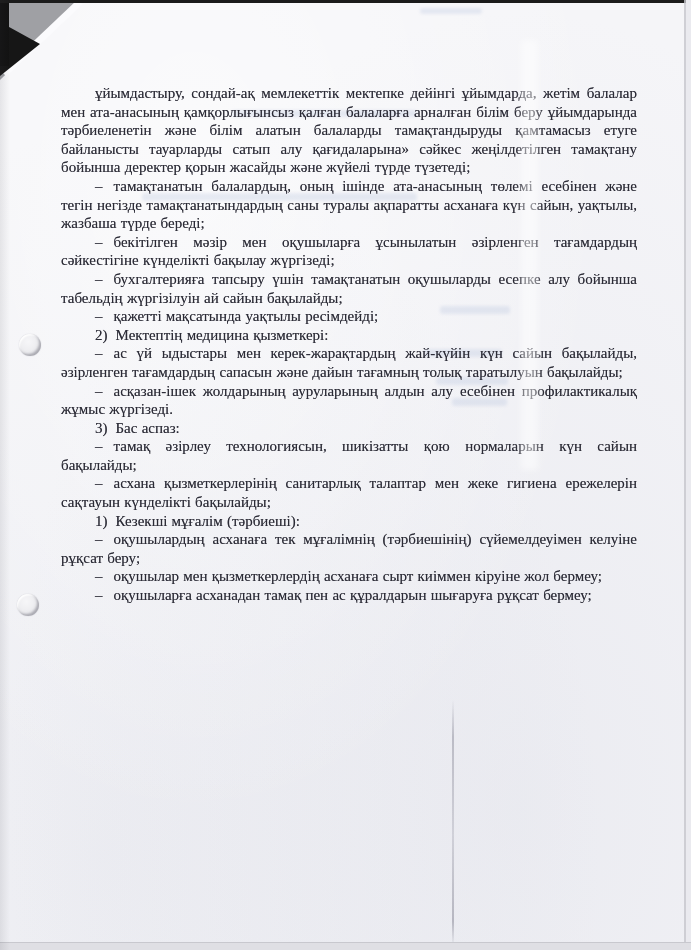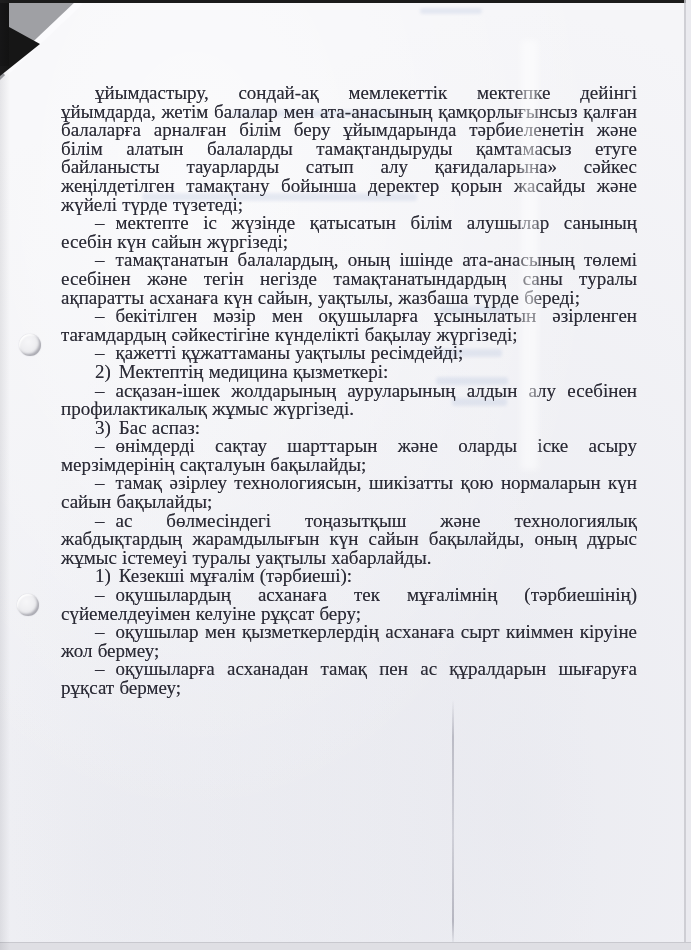--- a/index.html
+++ b/index.html
@@ -45,21 +45,21 @@
   .g2{left:142px;top:193px;width:275px;height:8px;}
   .g3{left:440px;top:306px;width:70px;height:8px;}
   .g4{left:424px;top:349px;width:78px;height:8px;}
   .g5{left:436px;top:377px;width:72px;height:8px;}
   .g6{left:452px;top:398px;width:55px;height:8px;}
   .g7{left:420px;top:8px;width:62px;height:6px;}
   
   .doc{
     position:absolute;left:61px;top:84px;width:576px;
     color:var(--ink,#2b2b36);
-    font-size:19px;line-height:18.6px;
+    font-size:15px;line-height:18.6px;
     word-spacing:.5px;
     text-shadow:0 0 .5px rgba(43,43,54,.55);
   }
   .doc p.block{margin:0;text-align:justify;text-indent:34px;}
   .doc .marker{margin-right:11px;}
   .doc p.numbered-item .marker{margin-right:8px;}
 </style>
 </head>
 <body>
 
@@ -69,30 +69,30 @@
   <div class="ghost g1"></div>
   <div class="ghost g2"></div>
   <div class="ghost g3"></div>
   <div class="ghost g4"></div>
   <div class="ghost g5"></div>
   <div class="ghost g6"></div>
   <div class="ghost g7"></div>
 
   <div class="doc">
       <p class="block paragraph">ұйымдастыру, сондай-ақ мемлекеттік мектепке дейінгі ұйымдарда, жетім балалар мен ата-анасының қамқорлығынсыз қалған балаларға арналған білім беру ұйымдарында тәрбиеленетін және білім алатын балаларды тамақтандыруды қамтамасыз етуге байланысты тауарларды сатып алу қағидаларына» сәйкес жеңілдетілген тамақтану бойынша деректер қорын жасайды және жүйелі түрде түзетеді;</p>
-      <p class="block list-item"><span class="marker">–</span><span>мектепте іс жүзінде қатысатын білім алушылар санының есебін күн сайын жүргізеді;</span></p>
       <p class="block list-item"><span class="marker">–</span><span>тамақтанатын балалардың, оның ішінде ата-анасының төлемі есебінен және тегін негізде тамақтанатындардың саны туралы ақпаратты асханаға күн сайын, уақтылы, жазбаша түрде береді;</span></p>
       <p class="block list-item"><span class="marker">–</span><span>бекітілген мәзір мен оқушыларға ұсынылатын әзірленген тағамдардың сәйкестігіне күнделікті бақылау жүргізеді;</span></p>
-      <p class="block list-item"><span class="marker">–</span><span>қажетті құжаттаманы уақтылы ресімдейді;</span></p>
+      <p class="block list-item"><span class="marker">–</span><span>бухгалтерияға тапсыру үшін тамақтанатын оқушыларды есепке алу бойынша табельдің жүргізілуін ай сайын бақылайды;</span></p>
+      <p class="block list-item"><span class="marker">–</span><span>қажетті мақсатында уақтылы ресімдейді;</span></p>
       <p class="block numbered-item"><span class="marker">2)</span><span>Мектептің медицина қызметкері:</span></p>
+      <p class="block list-item"><span class="marker">–</span><span>ас үй ыдыстары мен керек-жарақтардың жай-күйін күн сайын бақылайды, әзірленген тағамдардың сапасын және дайын тағамның толық таратылуын бақылайды;</span></p>
       <p class="block list-item"><span class="marker">–</span><span>асқазан-ішек жолдарының ауруларының алдын алу есебінен профилактикалық жұмыс жүргізеді.</span></p>
       <p class="block numbered-item"><span class="marker">3)</span><span>Бас аспаз:</span></p>
-      <p class="block list-item"><span class="marker">–</span><span>өнімдерді сақтау шарттарын және оларды іске асыру мерзімдерінің сақталуын бақылайды;</span></p>
       <p class="block list-item"><span class="marker">–</span><span>тамақ әзірлеу технологиясын, шикізатты қою нормаларын күн сайын бақылайды;</span></p>
-      <p class="block list-item"><span class="marker">–</span><span>ас бөлмесіндегі тоңазытқыш және технологиялық жабдықтардың жарамдылығын күн сайын бақылайды, оның дұрыс жұмыс істемеуі туралы уақтылы хабарлайды.</span></p>
+      <p class="block list-item"><span class="marker">–</span><span>асхана қызметкерлерінің санитарлық талаптар мен жеке гигиена ережелерін сақтауын күнделікті бақылайды;</span></p>
       <p class="block numbered-item"><span class="marker">1)</span><span>Кезекші мұғалім (тәрбиеші):</span></p>
       <p class="block list-item"><span class="marker">–</span><span>оқушылардың асханаға тек мұғалімнің (тәрбиешінің) сүйемелдеуімен келуіне рұқсат беру;</span></p>
       <p class="block list-item"><span class="marker">–</span><span>оқушылар мен қызметкерлердің асханаға сырт киіммен кіруіне жол бермеу;</span></p>
       <p class="block list-item"><span class="marker">–</span><span>оқушыларға асханадан тамақ пен ас құралдарын шығаруға рұқсат бермеу;</span></p>
     </div>
 
   <div class="streak"></div>
   <div class="crease"></div>
 
   <div class="punch p1"></div>

